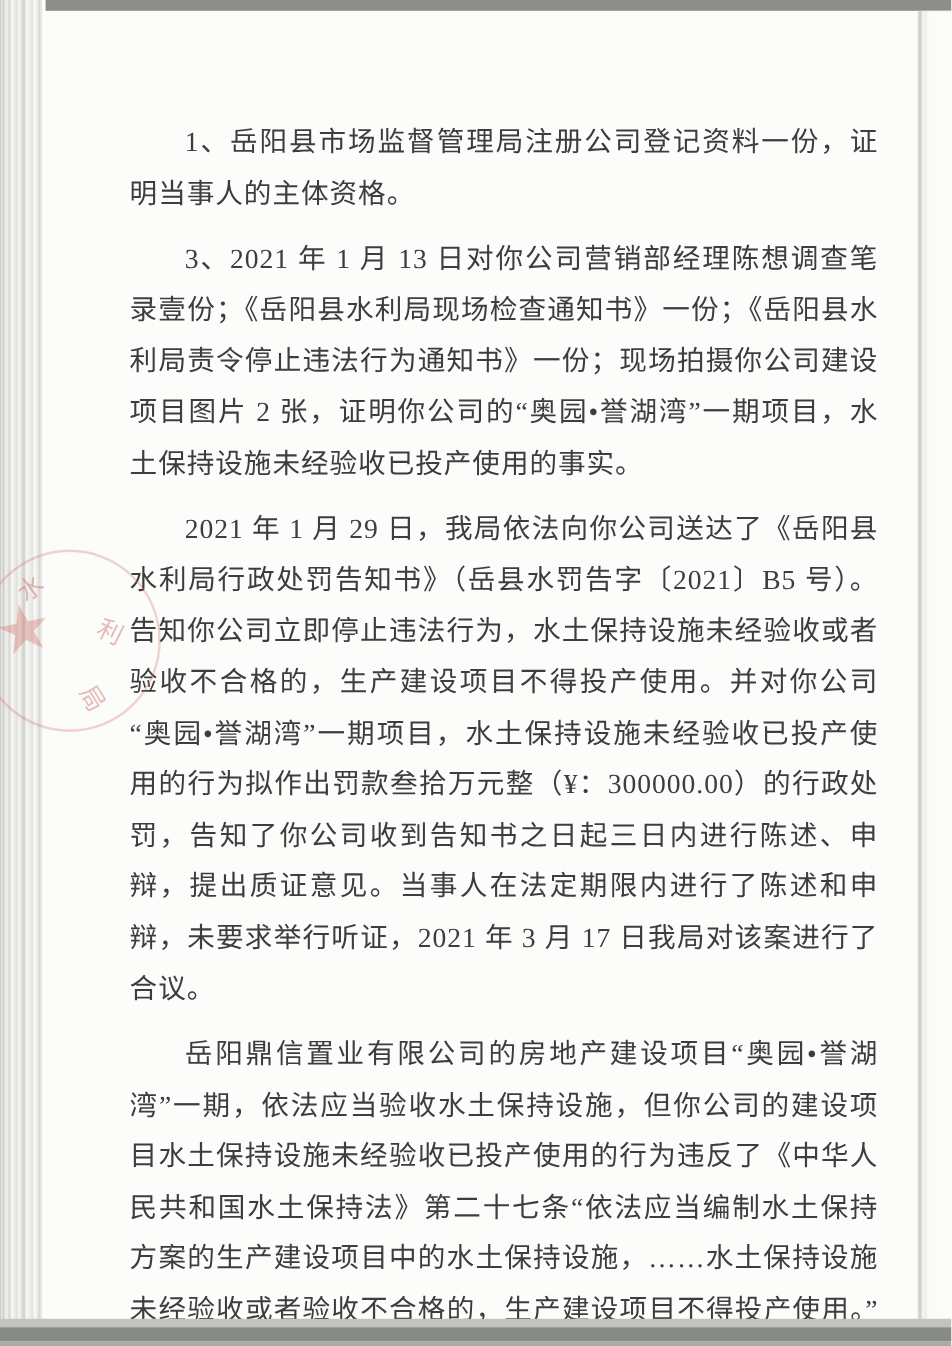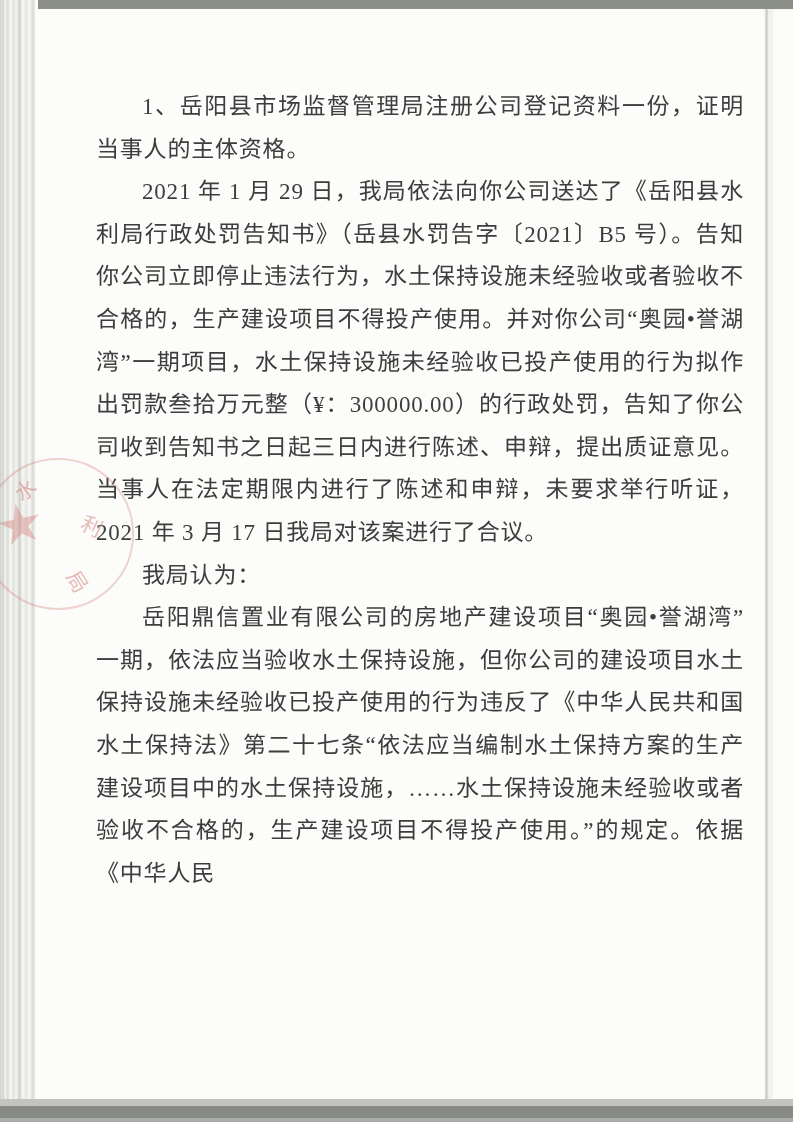--- a/index.html
+++ b/index.html
@@ -116,21 +116,21 @@
     width: 648px;
     z-index: 2;
     color: #3d3d3d;
     font-size: 23px;
     line-height: 42.6px;
     letter-spacing: 0.8px;
     text-align: justify;
     text-justify: inter-character;
   }
   .text-block p {
-    margin: 0;
+    margin: 12px;
     padding: 0;
     text-indent: 2em;
   }
 </style>
 </head>
 <body>
 
 <div id="screen">
 
   <div class="top-band"></div>
@@ -143,22 +143,22 @@
   <div class="seal">
     <div class="seal-ring"></div>
     <span class="seal-star">★</span>
     <span class="seal-char c0">水</span>
     <span class="seal-char c1">利</span>
     <span class="seal-char c2">局</span>
   </div>
 
   <div class="text-block">
     <p>1、岳阳县市场监督管理局注册公司登记资料一份，证明当事人的主体资格。</p>
+    <p>3、2021 年 1 月 13 日对你公司营销部经理陈想调查笔录壹份；《岳阳县水利局现场检查通知书》一份；《岳阳县水利局责令停止违法行为通知书》一份；现场拍摄你公司建设项目图片 2 张，证明你公司的“奥园•誉湖湾”一期项目，水土保持设施未经验收已投产使用的事实。</p>
     <p>2021 年 1 月 29 日，我局依法向你公司送达了《岳阳县水利局行政处罚告知书》（岳县水罚告字〔2021〕B5 号）。告知你公司立即停止违法行为，水土保持设施未经验收或者验收不合格的，生产建设项目不得投产使用。并对你公司“奥园•誉湖湾”一期项目，水土保持设施未经验收已投产使用的行为拟作出罚款叁拾万元整（¥：300000.00）的行政处罚，告知了你公司收到告知书之日起三日内进行陈述、申辩，提出质证意见。当事人在法定期限内进行了陈述和申辩，未要求举行听证，2021 年 3 月 17 日我局对该案进行了合议。</p>
-    <p>我局认为：</p>
     <p>岳阳鼎信置业有限公司的房地产建设项目“奥园•誉湖湾”一期，依法应当验收水土保持设施，但你公司的建设项目水土保持设施未经验收已投产使用的行为违反了《中华人民共和国水土保持法》第二十七条“依法应当编制水土保持方案的生产建设项目中的水土保持设施，……水土保持设施未经验收或者验收不合格的，生产建设项目不得投产使用。”的规定。依据《中华人民</p>
   </div>
 
   <div class="bottom-band-light"></div>
   <div class="bottom-band-dark"></div>
   <div class="bottom-band-foot"></div>
 
 </div>
 
 </body></html>

